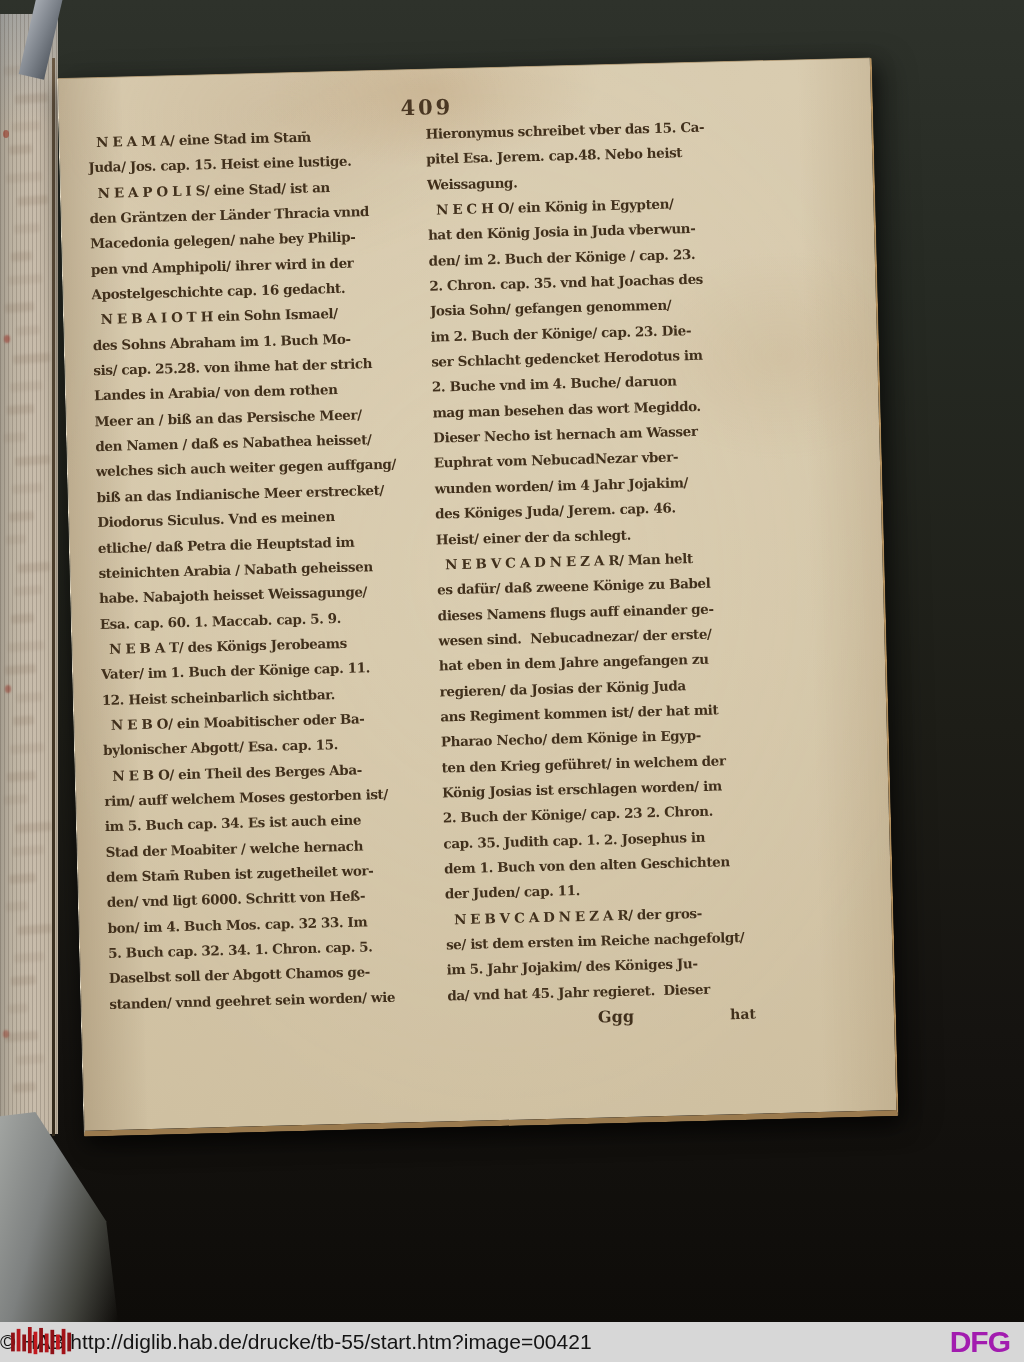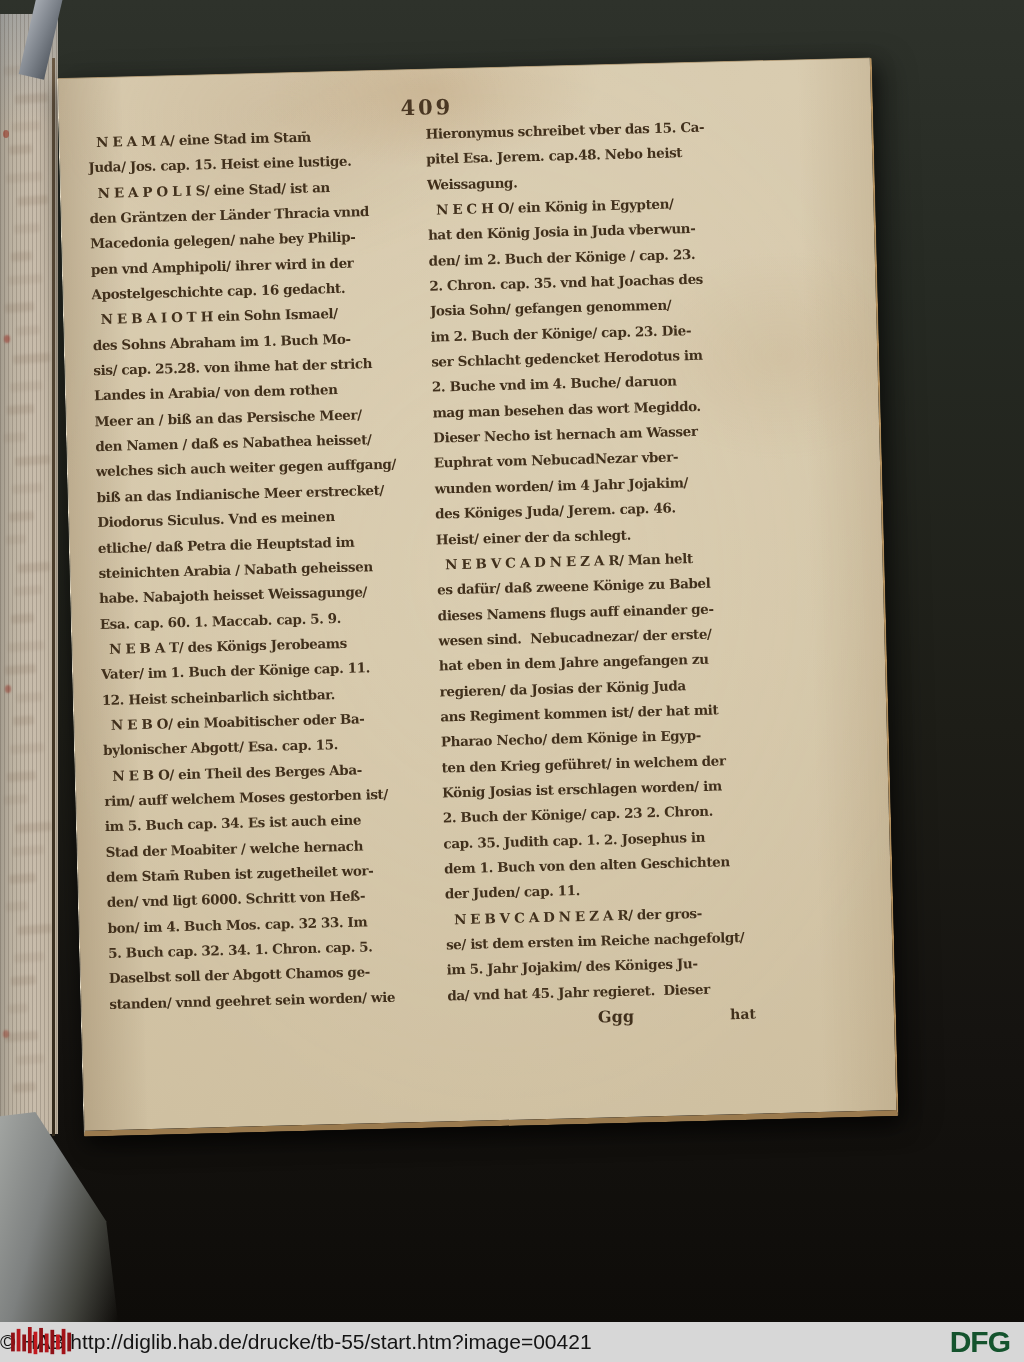--- a/index.html
+++ b/index.html
@@ -207,15 +207,15 @@
         <rect x="18" y="0" width="4" height="28" fill="#a31218"></rect>
         <rect x="24" y="5" width="4" height="24" fill="#c2191f"></rect>
         <rect x="30" y="1" width="4" height="26" fill="#8e1016"></rect>
         <rect x="36" y="7" width="4" height="20" fill="#b5161c"></rect>
         <rect x="42" y="3" width="4" height="26" fill="#8e1016"></rect>
         <rect x="48" y="8" width="4" height="16" fill="#c2191f"></rect>
         <rect x="54" y="2" width="4" height="27" fill="#a31218"></rect>
         <rect x="60" y="6" width="4" height="20" fill="#8e1016"></rect>
       </g>
     </svg>
-    <div id="dfg-logo" style="color: #14532d;">DFG</div>
+    <div id="dfg-logo" style="color: #a21caf;">DFG</div>
   </div>
 </div>
 
 </body></html>

